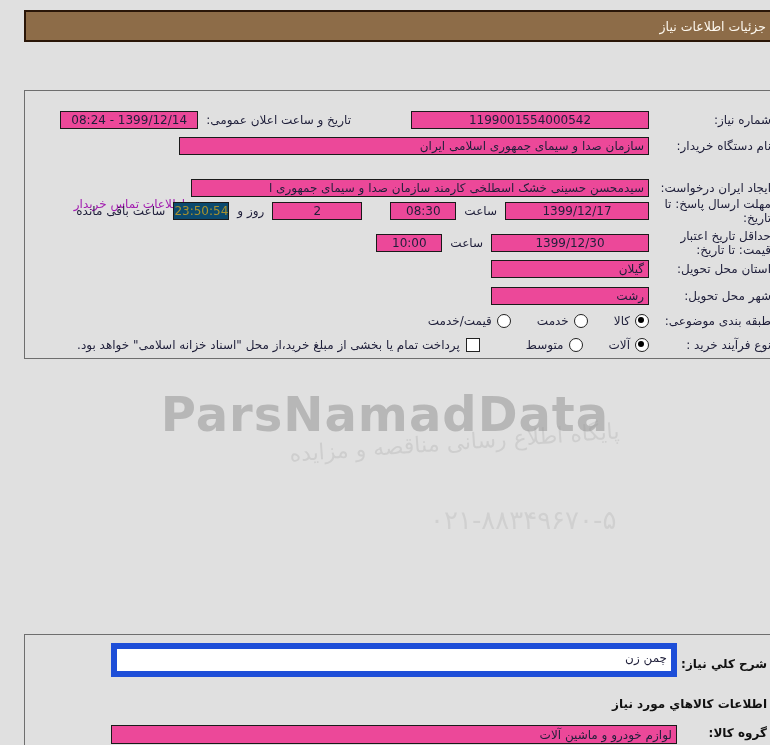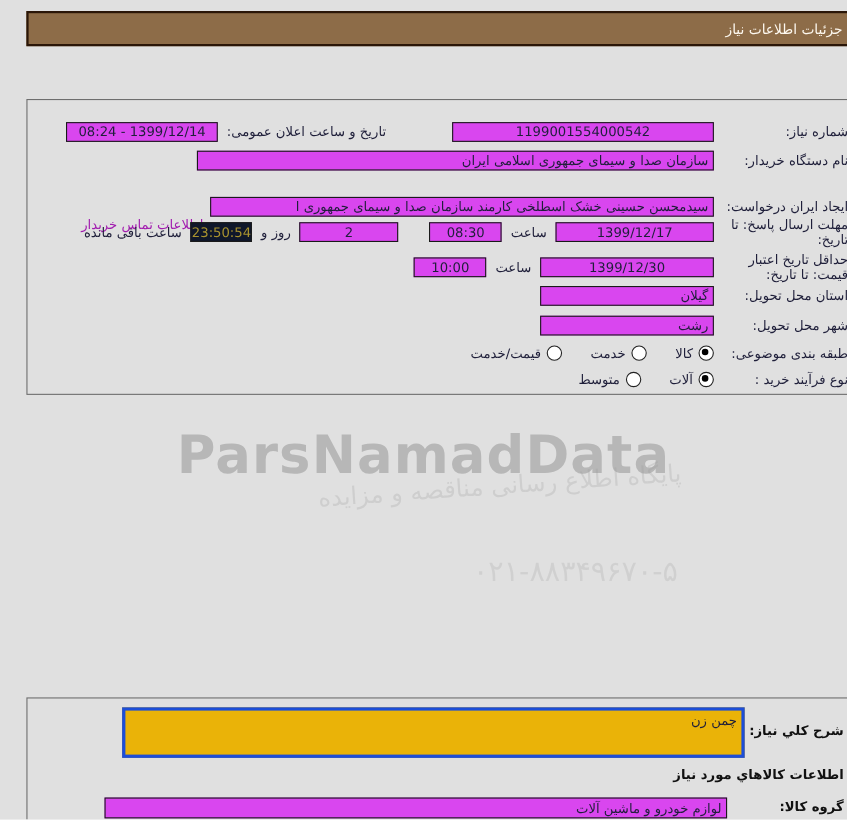--- a/index.html
+++ b/index.html
@@ -16,42 +16,42 @@
   }
   
   .panel{position:absolute; border:1px solid #6e6e6e; box-sizing:border-box;}
   #panel1{left:8px; top:58px; width:754px; height:269px;}
   #panel2{left:8px; top:333px; width:754px; height:279px;}
   
   .frow{position:absolute; right:6px; display:flex; align-items:center;}
   .flabel{width:122px; text-align:right; line-height:1.2; flex:0 0 auto;}
   .blabel{font-weight:bold; color:#111;}
   .tbox{
-    background:#d946ef; border:1px solid #1a1a1a; height:18px; box-sizing:border-box;
+    background:#ec4899; border:1px solid #1a1a1a; height:18px; box-sizing:border-box;
     display:flex; align-items:center; padding:0 4px; font-size:12px; overflow:hidden;
     white-space:nowrap; flex:0 0 auto;
   }
   .center{justify-content:center;}
   .ltr{direction:ltr;}
-  .yellow{background:#0f172a; color:#a8922e; justify-content:center;}
+  .yellow{background:#0c4a6e; color:#a8922e; justify-content:center;}
   .link{color:#a21caf; cursor:pointer; white-space:nowrap; margin-right:6px;margin-top:32px;}
   .small-lbl{margin:0 8px; white-space:nowrap; flex:0 0 auto;}
   
   .rad{width:12px;height:12px;border:1px solid #222;border-radius:50%;background:#fff;
        display:inline-block;position:relative;margin-left:5px;flex:0 0 auto;}
   .rad.on::after{content:"";position:absolute;left:2px;top:2px;width:6px;height:6px;
        border-radius:50%;background:#000;}
   .chk{width:12px;height:12px;border:1px solid #222;background:#fff;display:inline-block;
        margin-left:6px;flex:0 0 auto;}
   .opt{display:flex;align-items:center;margin-left:26px;}
   
   .abs{position:absolute;}
-  .descbox{right:100px; top:8px; width:566px; height:46px; background:#eab308;
-    border:3px solid #1d4ed8; box-sizing:border-box; padding:2px 4px; font-size:12px;}
-  .groupbox{right:116px; top:90px; width:566px; height:19px;}
+  .descbox{right:100px; top:8px; width:566px; height:34px; background:#ffffff;
+    border:6px solid #1d4ed8; box-sizing:border-box; padding:2px 4px; font-size:12px;}
+  .groupbox{right:100px; top:90px; width:566px; height:19px;}
   
   .wm-brand{position:absolute; top:386px; left:0; width:100%; text-align:center;
     font-size:48px; font-weight:bold; color:#8f8f8f; opacity:.5; direction:ltr;
     letter-spacing:1px; pointer-events:none; z-index:0;}
   .wm-fa{position:absolute; color:#9a9a9a; opacity:.25; pointer-events:none; z-index:0;
     font-size:22px; transform:rotate(-4deg);}
   .wm-num{position:absolute; color:#9a9a9a; opacity:.22; pointer-events:none; z-index:0;
     font-size:26px; direction:ltr; letter-spacing:2px;}
   .z{position:relative; z-index:1;}
 </style>
@@ -135,20 +135,24 @@
     <div class="frow" style="top:247px;">
       <div class="flabel">نوع فرآیند خرید :</div>
       <span class="opt">
         <span class="rad on"></span>
         <span>آلات</span>
       </span>
       <span class="opt">
         <span class="rad"></span>
         <span>متوسط</span>
       </span>
+      <span class="opt" style="margin-right:20px;">
+        <span class="chk"></span>
+        <span>پرداخت تمام یا بخشی از مبلغ خرید،از محل "اسناد خزانه اسلامی" خواهد بود.</span>
+      </span>
     </div>
   </div>
 
   <div class="panel z" id="panel2">
 
     <div class="abs blabel" style="right:10px; top:22px;">شرح کلي نیاز:</div>
     <div class="abs descbox">چمن زن</div>
 
     <div class="abs blabel" style="right:10px; top:62px;">اطلاعات کالاهاي مورد نیاز</div>
 

